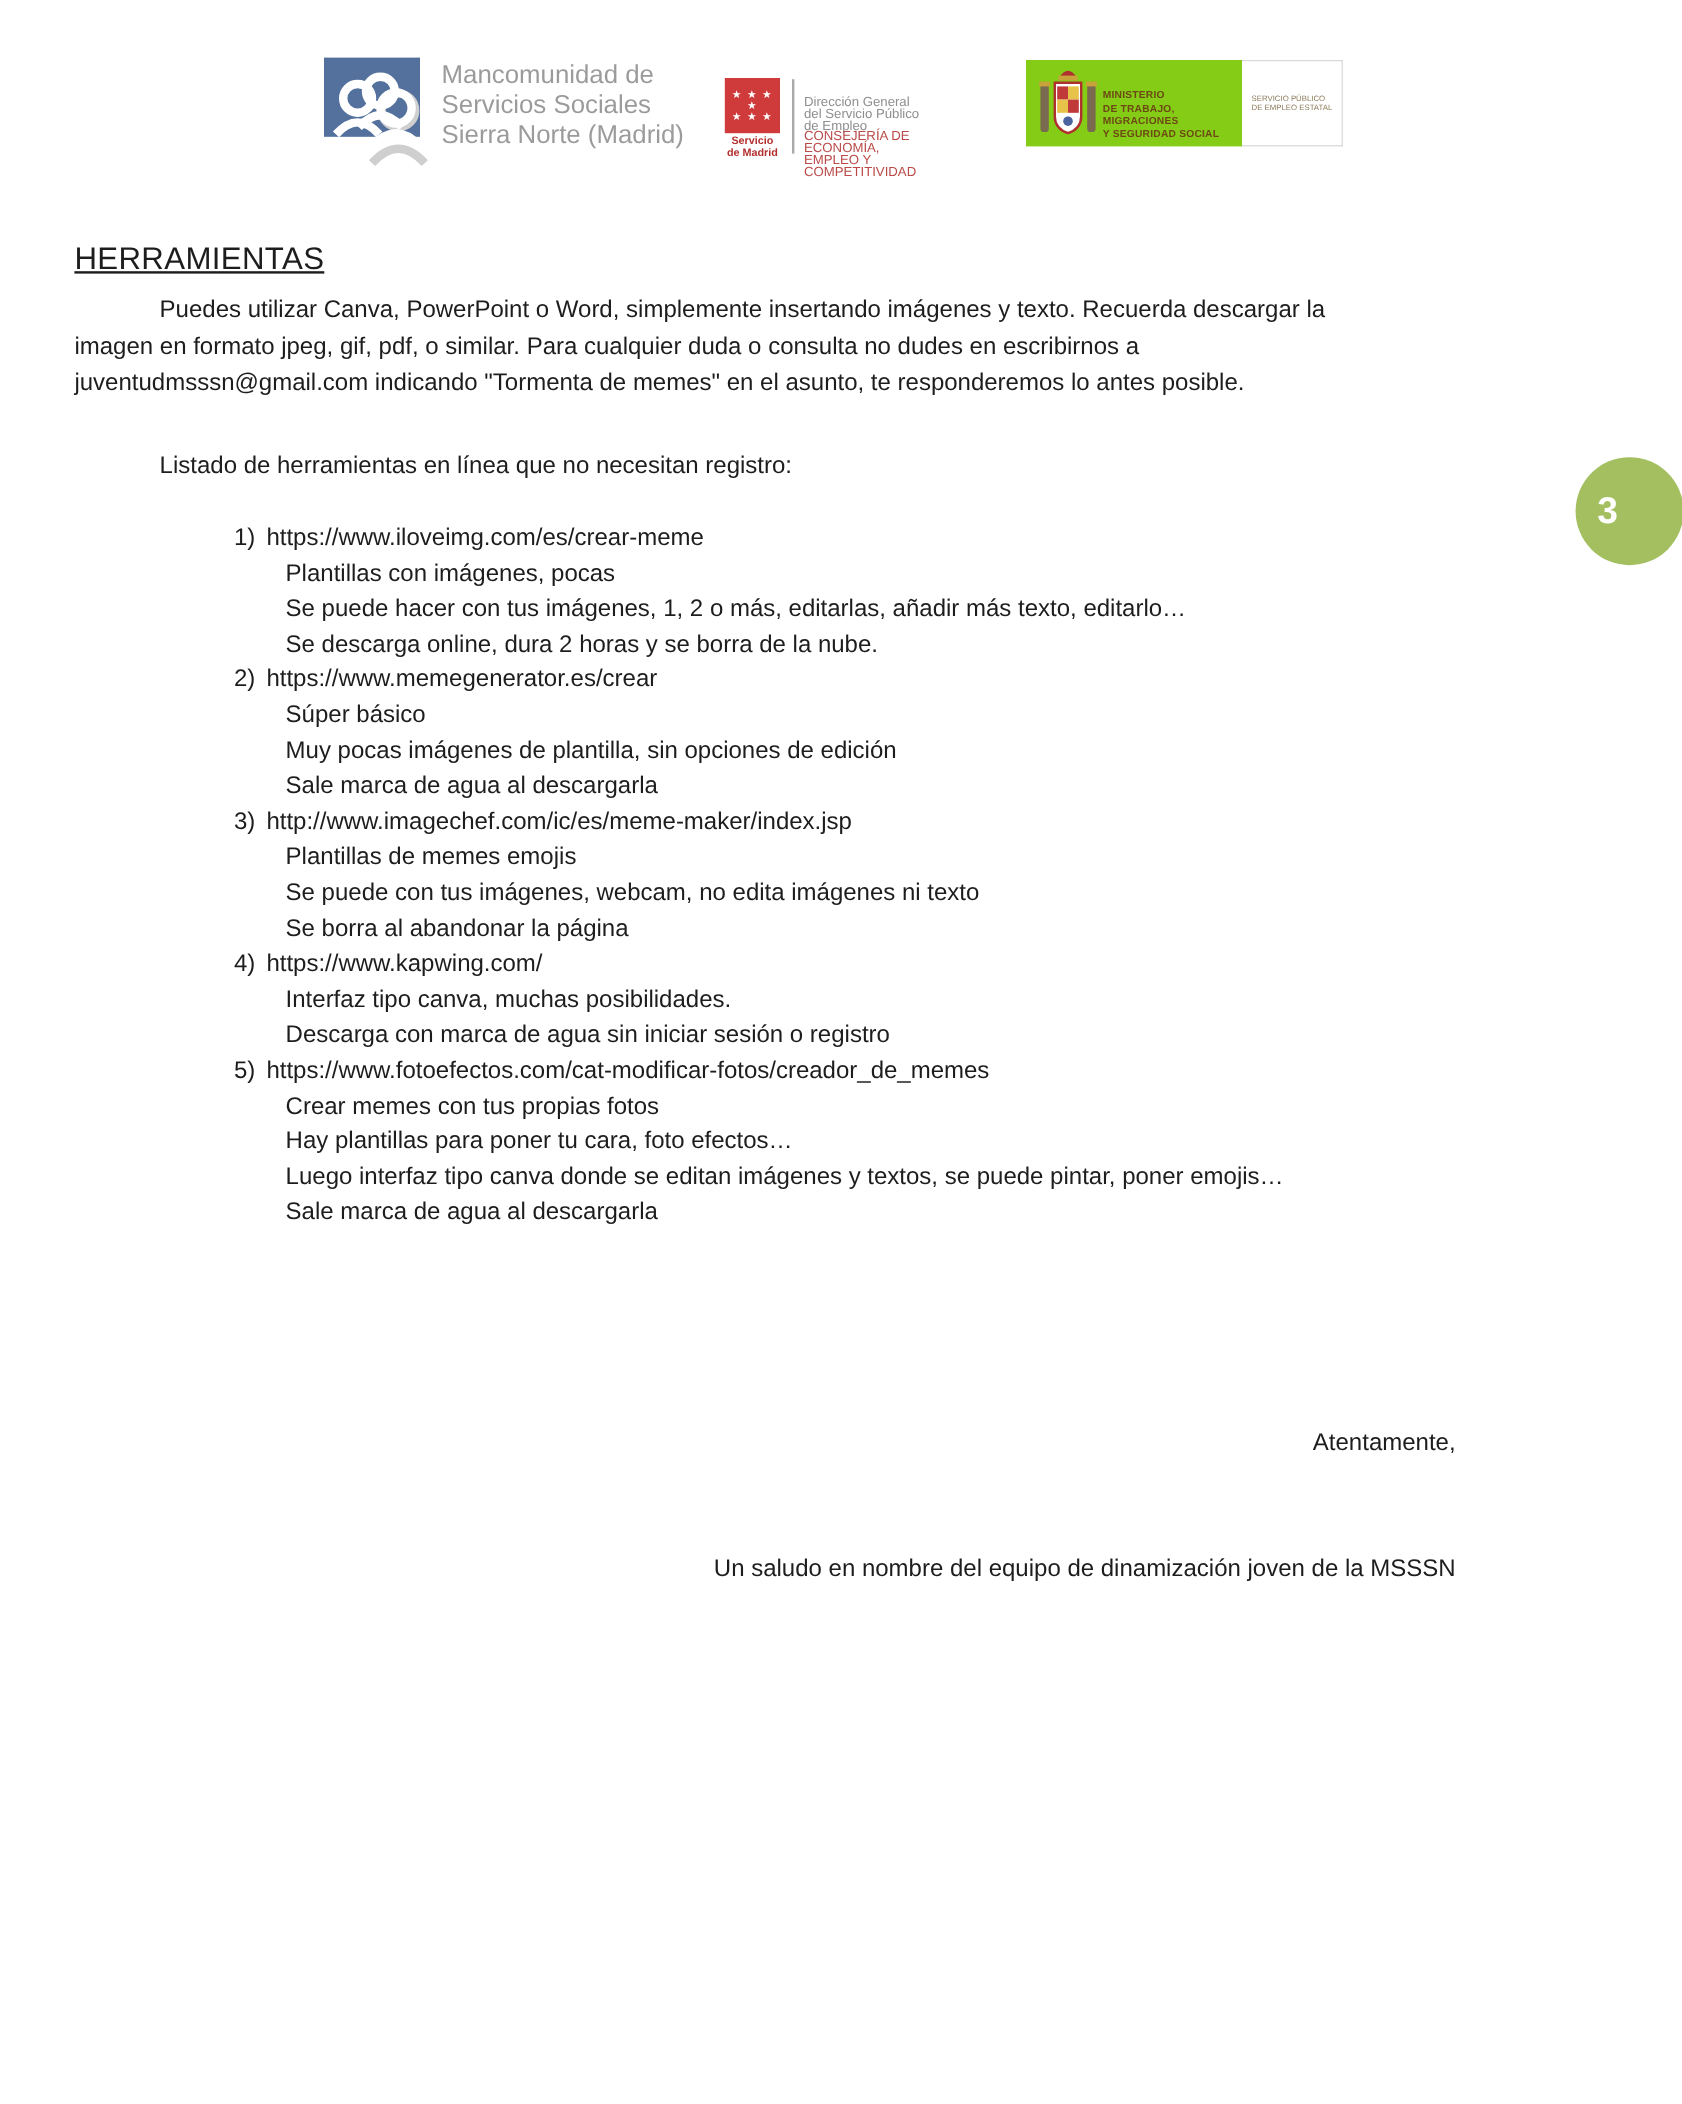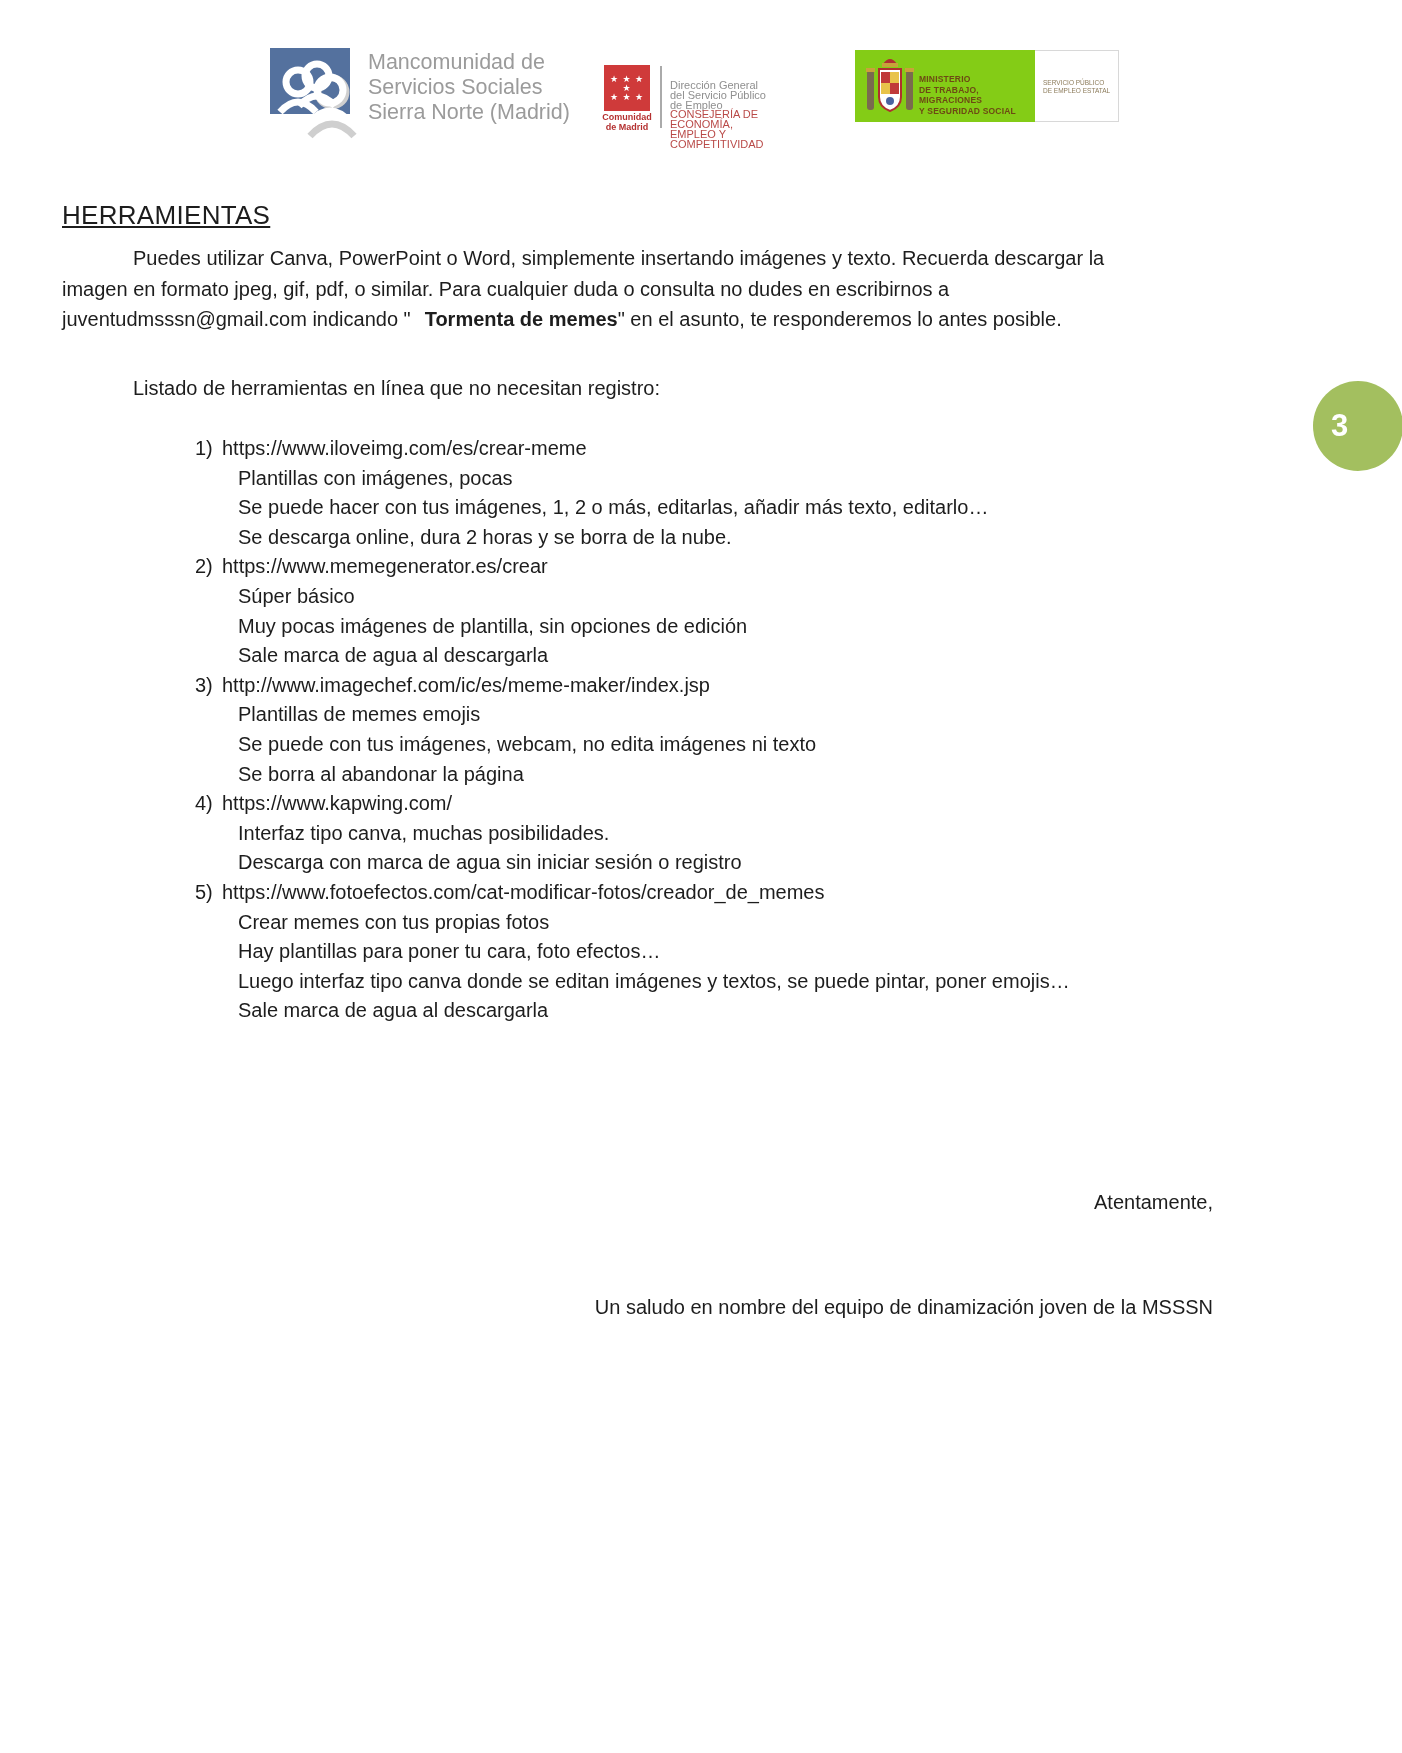--- a/index.html
+++ b/index.html
@@ -43,21 +43,21 @@
   .doc-title{position:absolute;left:62px;top:200px;font-size:26px;font-weight:normal;
              text-decoration:underline;letter-spacing:.3px;}
   .intro{position:absolute;left:62px;top:243px;width:1108px;font-size:20px;line-height:30.5px;
          text-indent:71px;}
   .list-intro{position:absolute;left:133px;top:377px;font-size:20px;}
   .tools{position:absolute;left:195px;top:434px;font-size:20px;line-height:29.6px;width:1000px;}
   .tool-head .num{display:inline-block;min-width:27px;}
   .note{padding-left:43px;}
   .closing{position:absolute;top:1191px;right:225px;font-size:20px;}
   .signature{position:absolute;top:1296px;right:225px;font-size:20px;white-space:nowrap;}
-  b{font-weight:bold;margin-left:14px;}
+  b{font-weight:normal;}
 </style>
 </head>
 <body>
 
 <div class="page">
   <div class="right-border"></div>
 
   <div class="logo1">
     <svg width="110" height="92" viewBox="0 0 110 92">
       <rect x="0" y="0" width="80" height="66" fill="#54719e"></rect>
@@ -82,21 +82,21 @@
       <div>Sierra Norte (Madrid)</div>
     </div>
   </div>
 
   <div class="logo2">
     <div class="flag">
       <div class="stars">★ ★ ★ ★</div>
       <div class="stars">★ ★ ★</div>
     </div>
     <div class="brand">
-      <div>Comunidad</div>
+      <div>Servicio</div>
       <div>de Madrid</div>
     </div>
     <div class="vsep"></div>
     <div class="dept">
       <div class="g">Dirección General</div>
       <div class="g">del Servicio Público de Empleo</div>
       <div class="r">CONSEJERÍA DE ECONOMÍA,</div>
       <div class="r">EMPLEO Y COMPETITIVIDAD</div>
     </div>
   </div>

